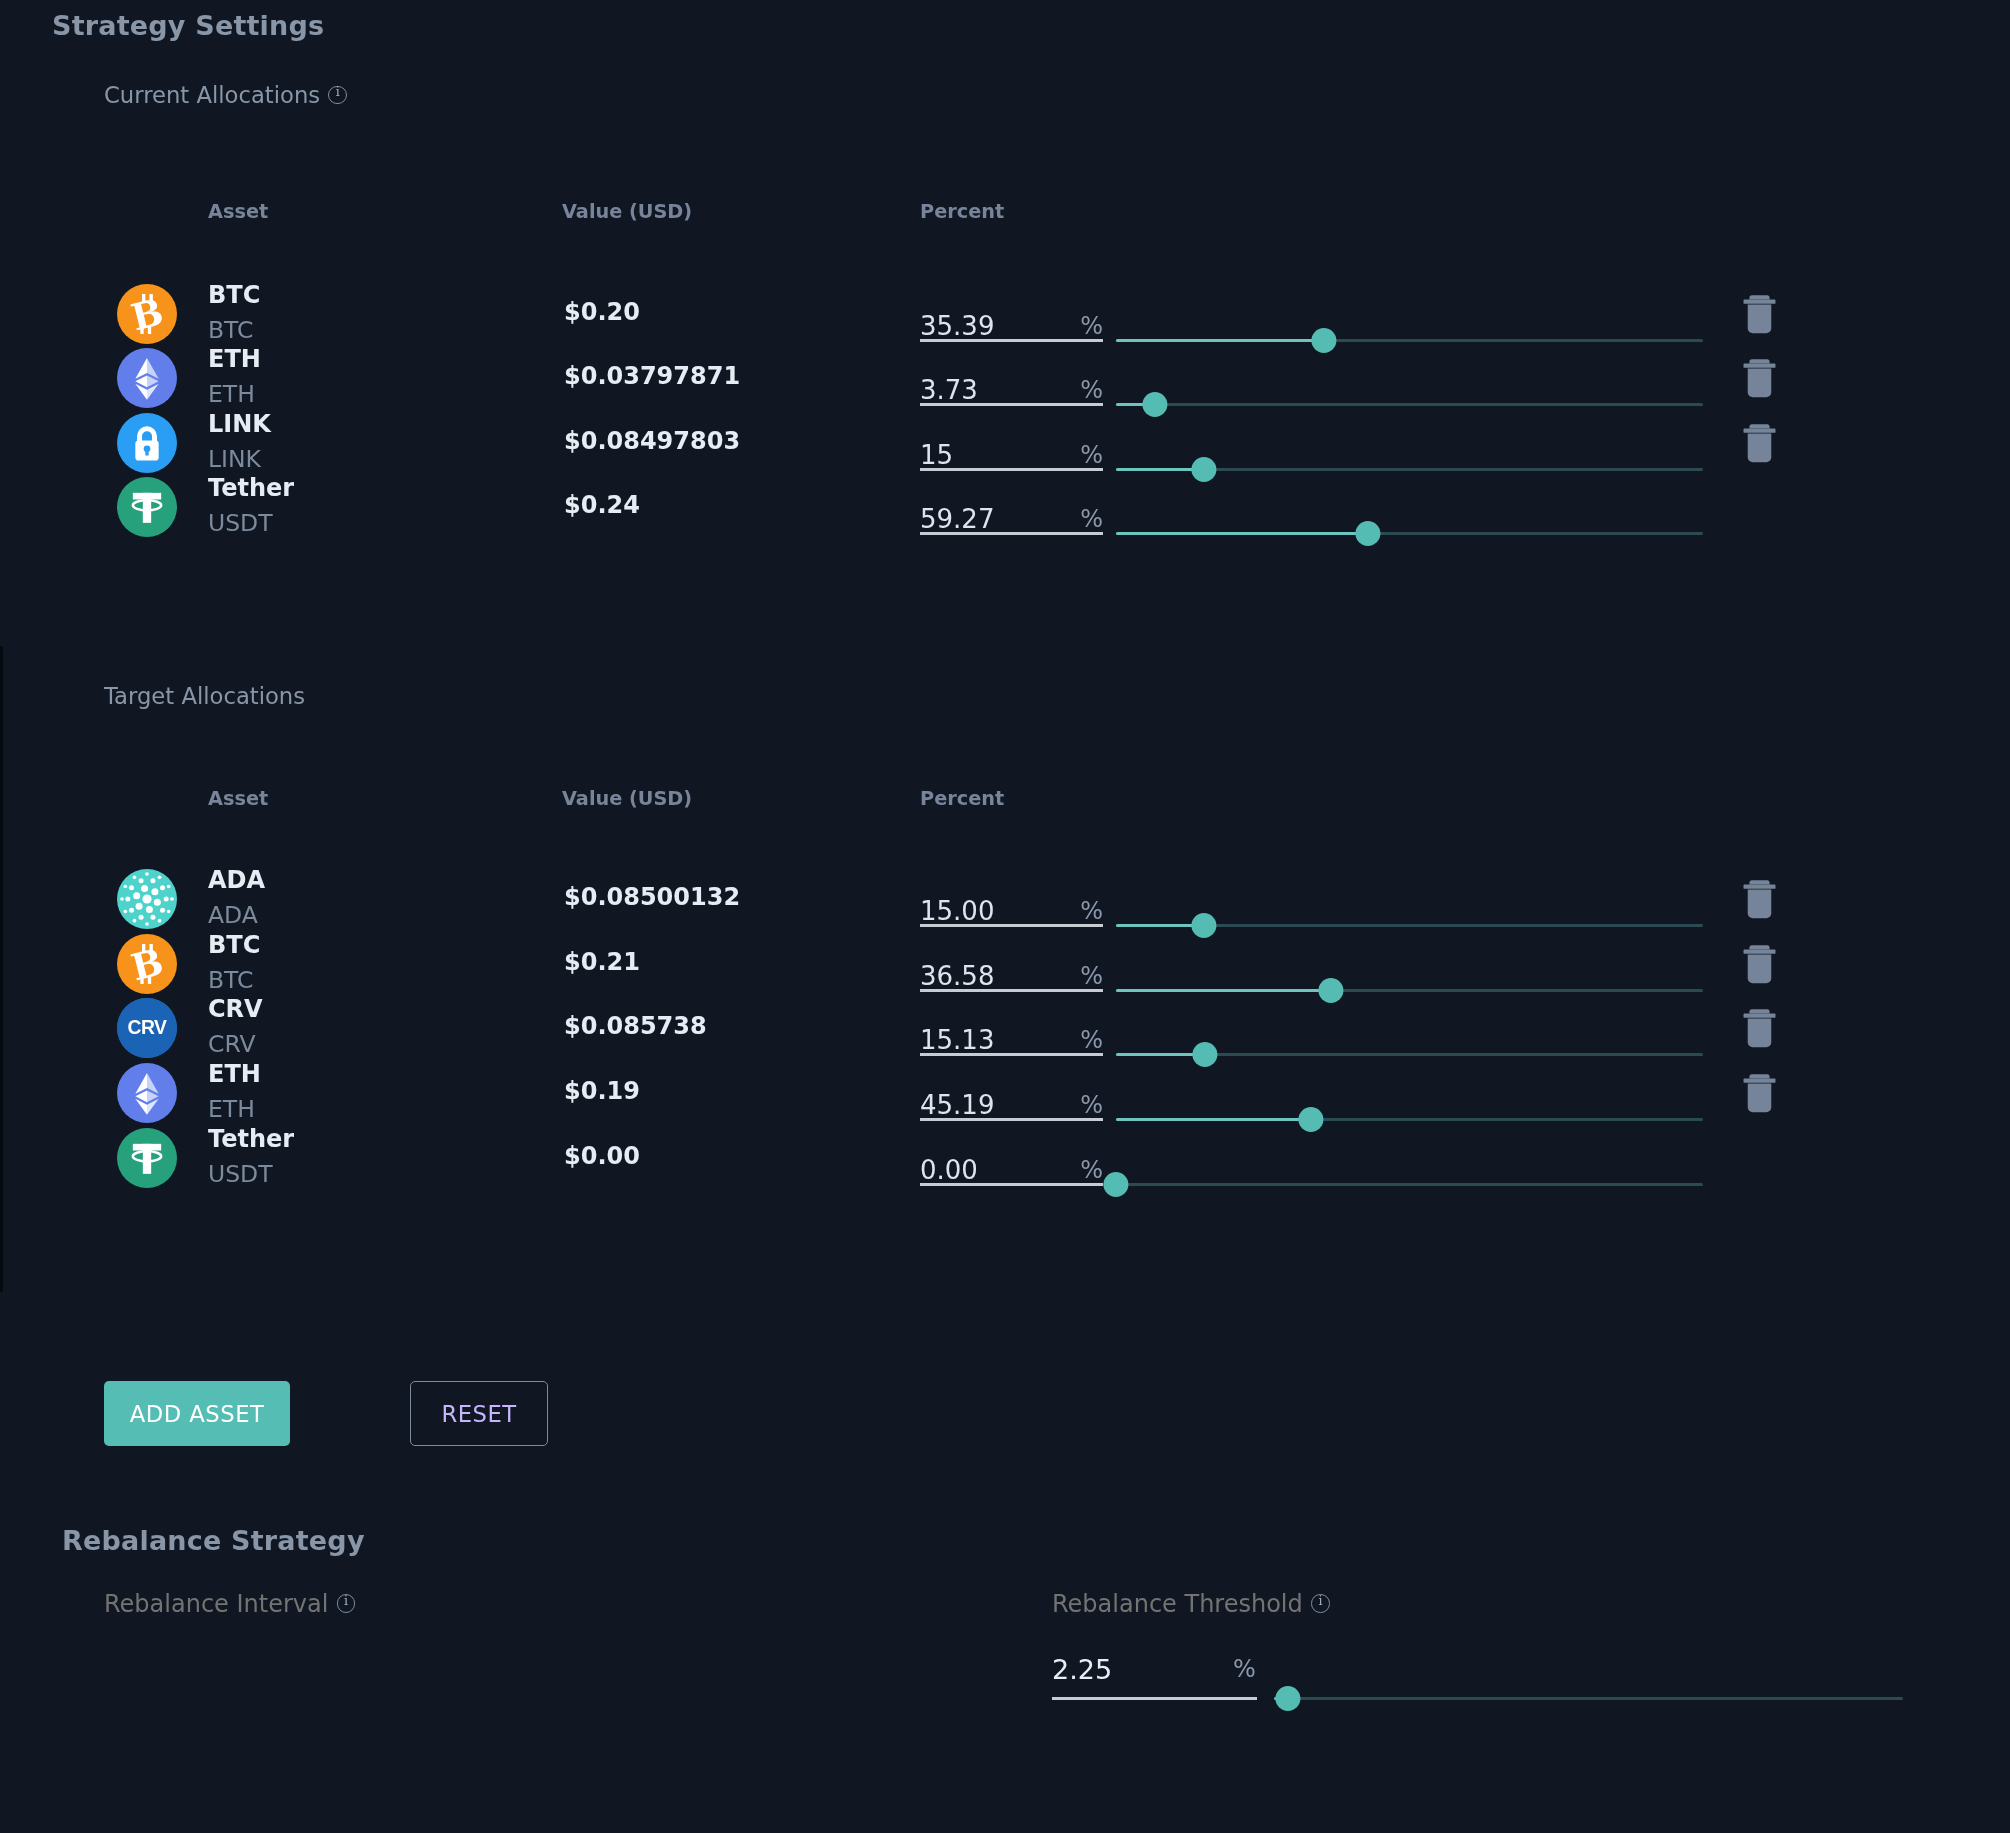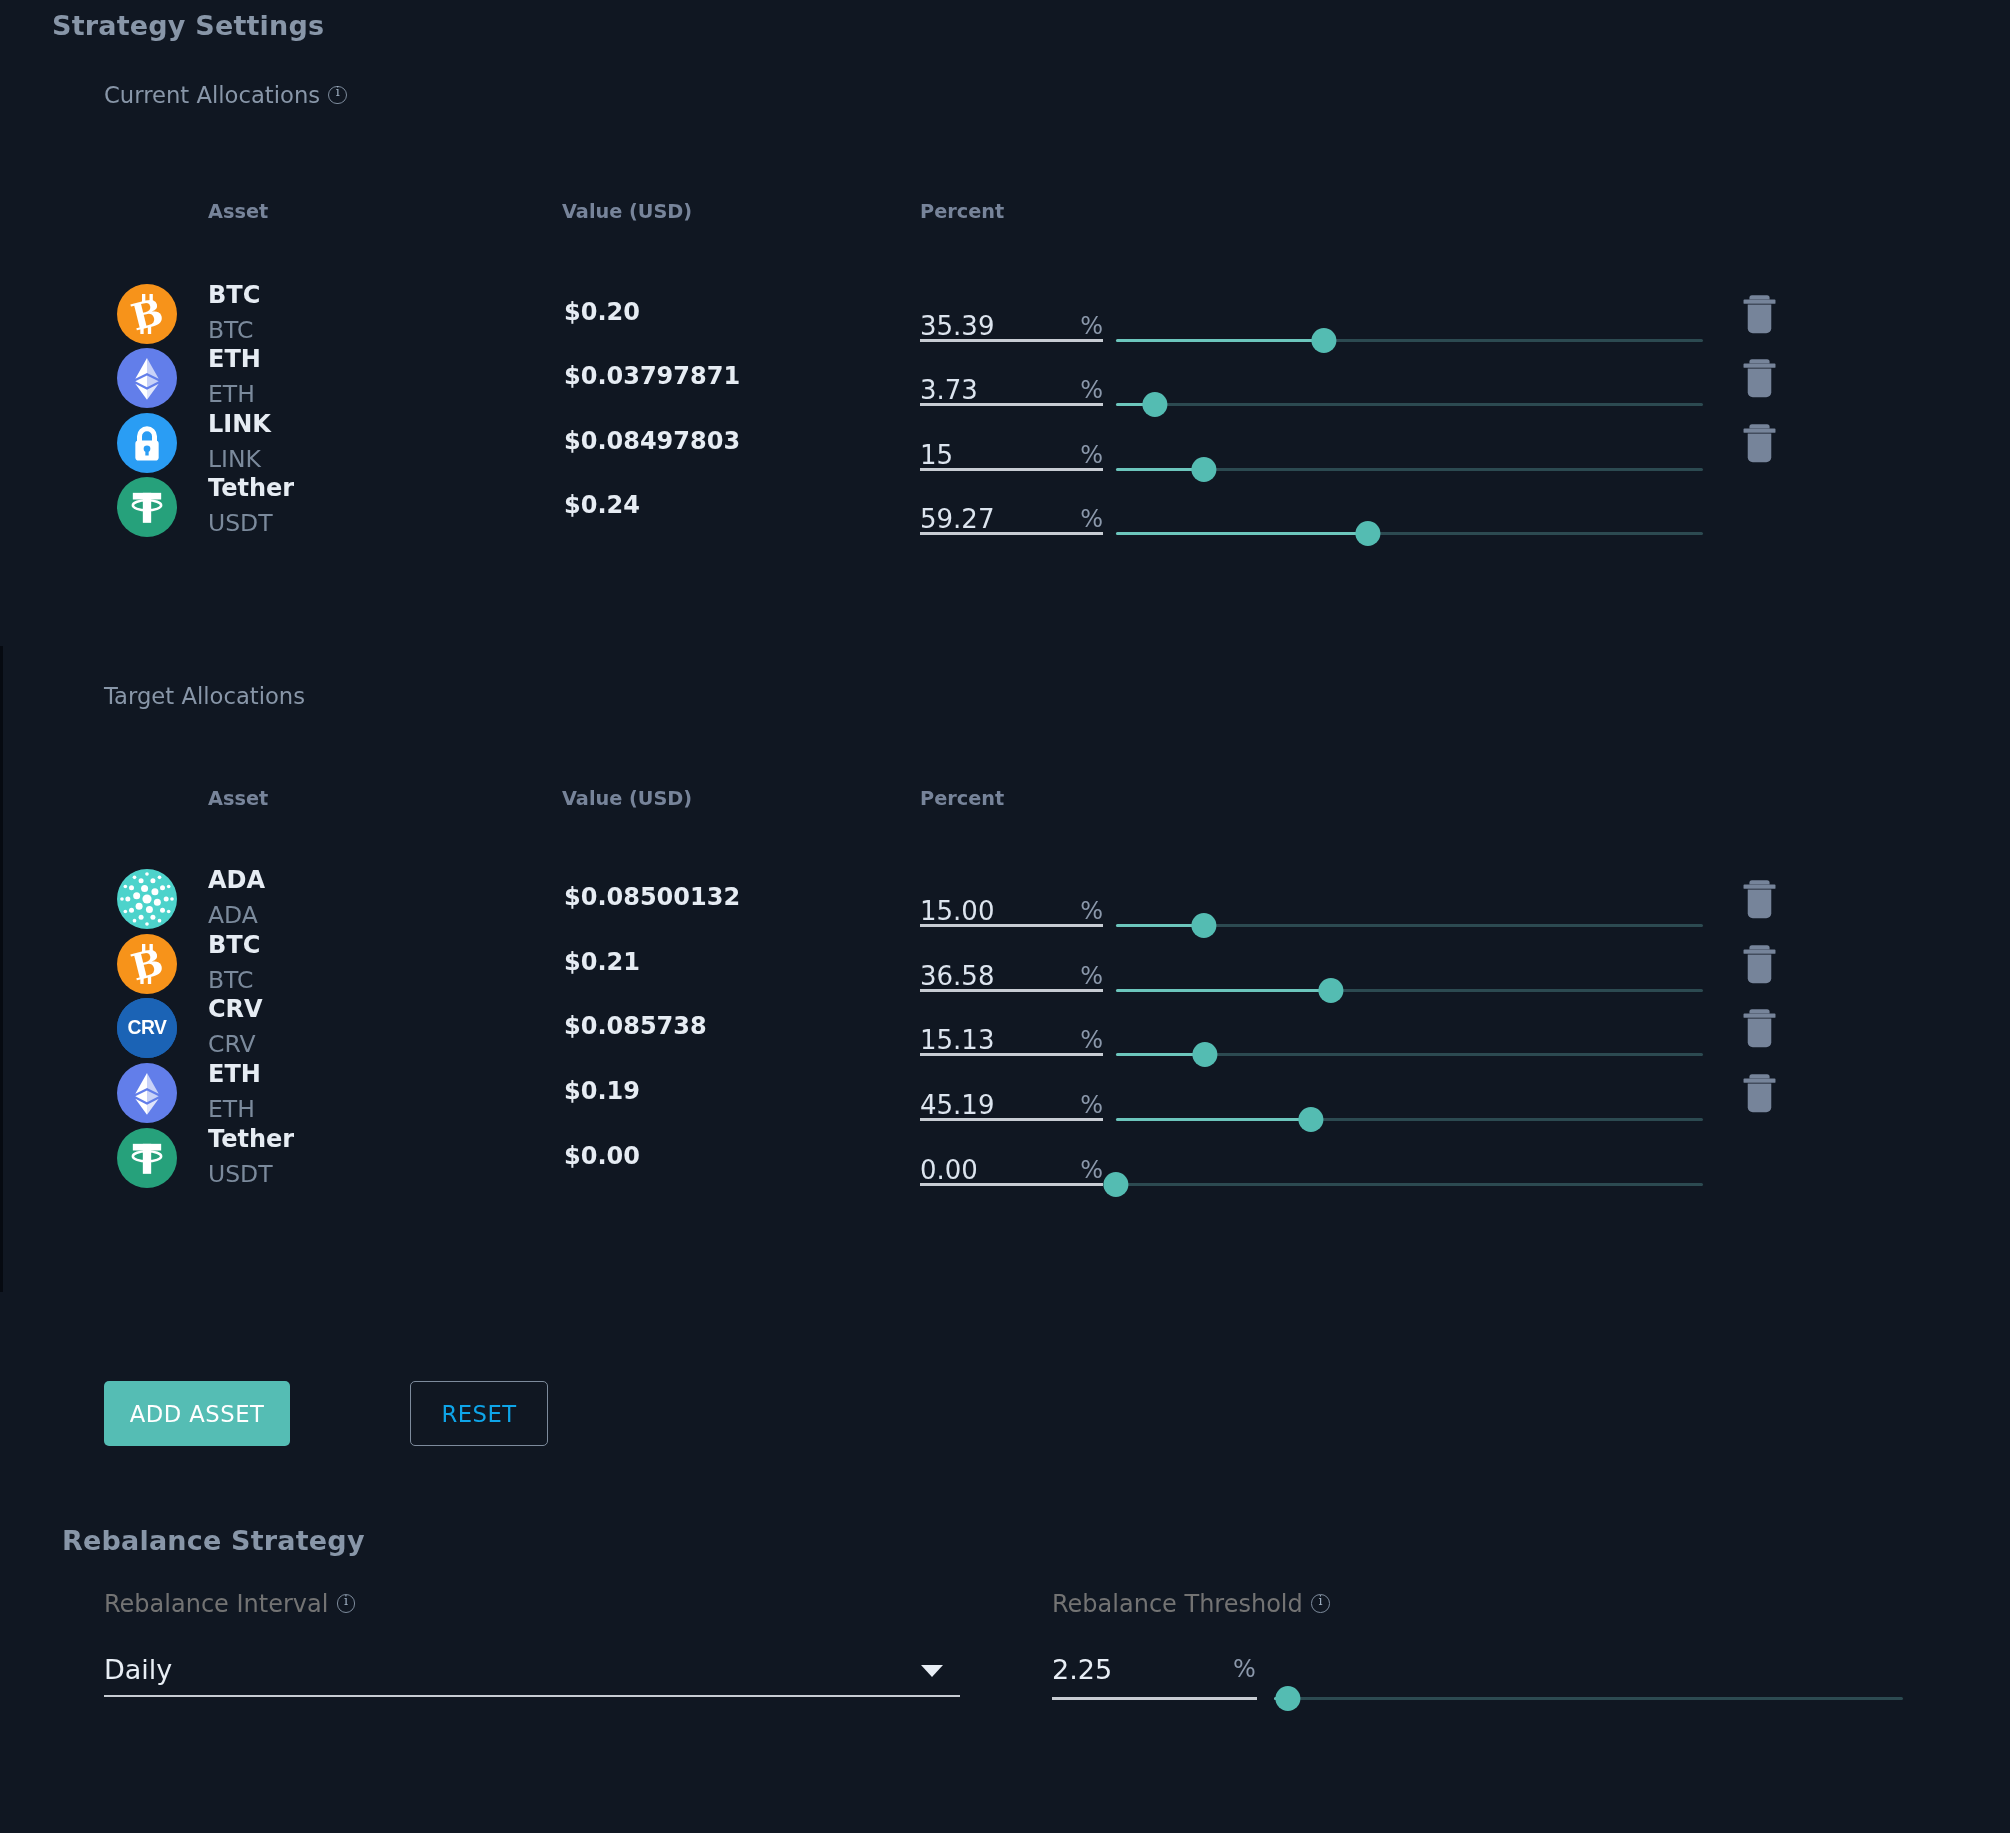--- a/index.html
+++ b/index.html
@@ -76,21 +76,21 @@
   .btn-add {
     position: absolute; left: 104px; top: 1381px; width: 186px; height: 65px;
     background: #55bdb4; border: none; border-radius: 5px;
     color: #ffffff; font-size: 22.7px; letter-spacing: 0.5px;
     font-family: "DejaVu Sans", sans-serif;
     display:flex; align-items:center; justify-content:center;
   }
   .btn-reset {
     position: absolute; left: 410px; top: 1381px; width: 138px; height: 65px;
     background: transparent; border: 1.7px solid #7d8b9c; border-radius: 5px;
-    color: #0ea5e9; font-size: 22.7px; letter-spacing: 0.5px;
+    color: #c4b5fd; font-size: 22.7px; letter-spacing: 0.5px;
     font-family: "DejaVu Sans", sans-serif;
     display:flex; align-items:center; justify-content:center;
   }
 
   .field-label { position:absolute; font-size:24px; color:#737373; }
 
   .select-box {
     position:absolute; left:104px; top:1645px; width:856px; height:52px;
     border-bottom: 2.5px solid #c7ccd3;
   }
@@ -387,24 +387,20 @@
 
   <div class="btn-add">ADD ASSET</div>
   <div class="btn-reset">RESET</div>
 
   <div class="sec-title" style="left:62px; top:1525px;">Rebalance Strategy</div>
 
   <div class="field-label" style="left:104px; top:1590px;">
     <span>Rebalance Interval</span><span class="info-icon"></span>
   </div>
 
-  <div class="select-box">
-    <span class="select-val">Daily</span>
-    <span class="caret"></span>
-  </div>
 
   <div class="field-label" style="left:1052px; top:1590px;">
     <span>Rebalance Threshold</span><span class="info-icon"></span>
   </div>
 
   <div class="thr-val">2.25</div>
   <div class="thr-sign">%</div>
   <div class="thr-underline"></div>
 
   <div class="thr-slider slider">

